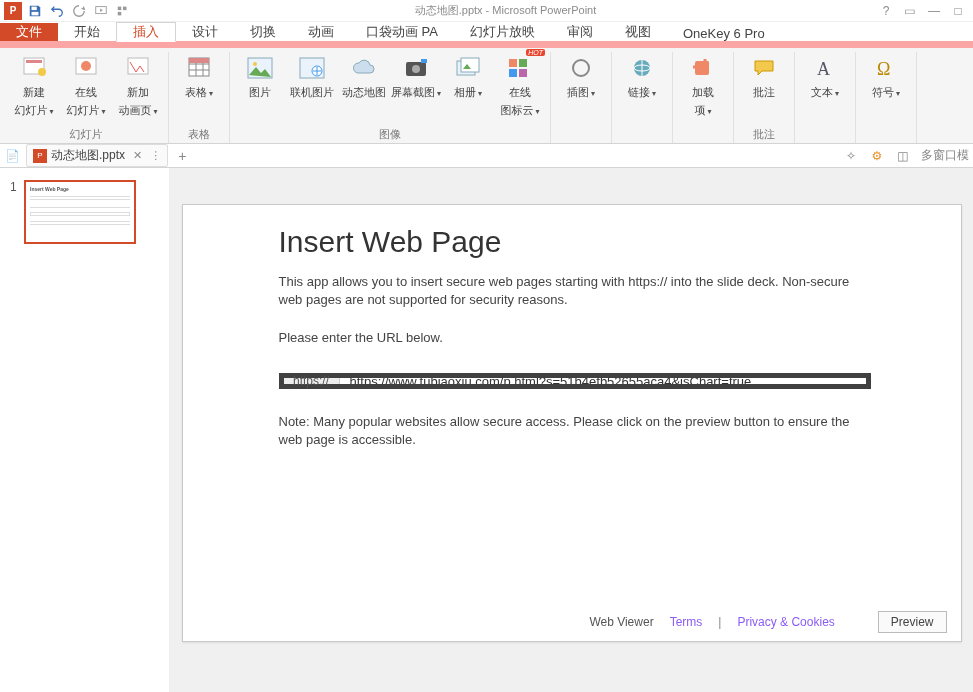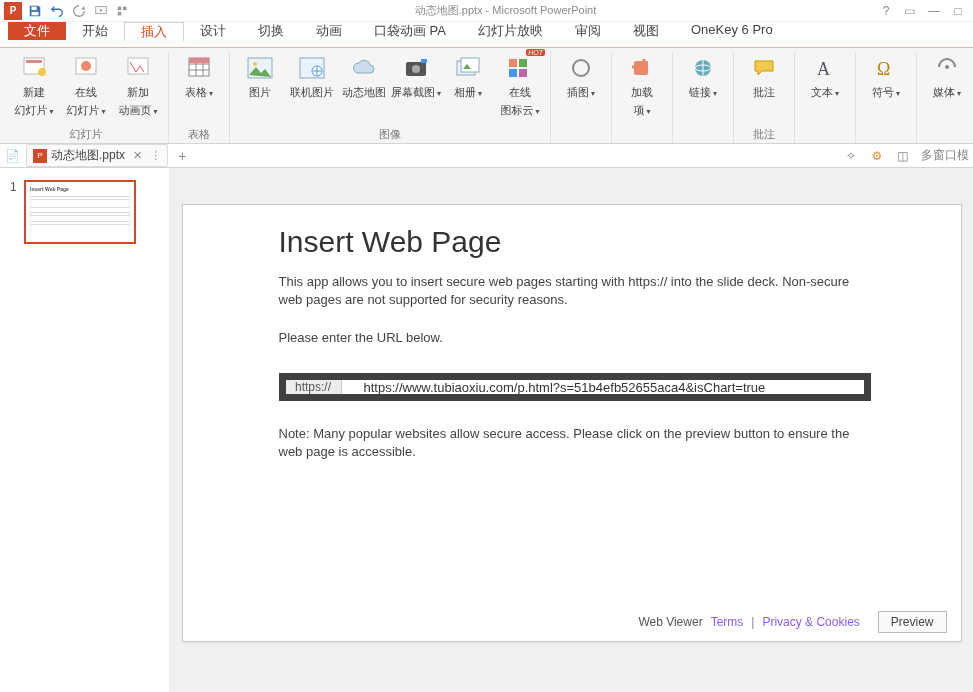--- a/index.html
+++ b/index.html
@@ -8,21 +8,21 @@
 
 .titlebar { height:22px; background:#fff; display:flex; align-items:center; border-bottom:1px solid #eee; }
 .qat { display:flex; align-items:center; gap:0; padding-left:2px; }
 .qat-item { width:22px; height:20px; display:flex; align-items:center; justify-content:center; color:#444; }
 .qat .pp { background:#d24a27; color:#fff; width:18px; height:18px; font-size:10px; font-weight:bold; display:flex; align-items:center; justify-content:center; }
 .title-center { flex:1; text-align:center; color:#8b8b8b; font-size:11px; }
 .title-right { display:flex; align-items:center; gap:6px; padding-right:6px; color:#8b8b8b; }
 .title-right span{ width:18px; text-align:center; }
 
 
-.tabs { height:26px; display:flex; align-items:flex-start; border-bottom:1px solid #fca5a5; padding-left:8px; }
+.tabs { height:26px; display:flex; align-items:flex-end; border-bottom:7px solid #fca5a5; padding-left:0; }
 .tab { padding:0 16px; display:flex; align-items:center; font-size:13px; color:#444; cursor:default; }
 .tab.file { background:#d24a27; color:#fff; }
 .tab.active { background:#fff; color:#d24a27; border:1px solid #d4d4d4; border-bottom:1px solid #fff; margin-bottom:-1px; }
 
 
 .ribbon { height:96px; background:#f5f5f5; border-bottom:1px solid #d4d4d4; display:flex; padding:4px 4px 0 4px; }
 .group { display:flex; flex-direction:column; align-items:center; border-right:1px solid #e0e0e0; padding:0 8px; position:relative; }
 .group:last-child { border-right:none; }
 .group-row { display:flex; gap:8px; flex:1; align-items:flex-start; }
 .bigbtn { display:flex; flex-direction:column; align-items:center; width:44px; padding-top:2px; gap:1px; }
@@ -49,29 +49,29 @@
 .thumb{ width:112px; height:64px; border:2px solid #d24a27; background:#fff; padding:4px; overflow:hidden;}
 .thumb .th-title{ font-size:5px; font-weight:bold; color:#555;}
 .thumb .th-line{ height:1px; background:#ddd; margin:2px 0;}
 
 .canvas { flex:1; background:#f0f0f0; padding:36px 0 0 0; display:flex; justify-content:center; overflow:hidden;}
 .slide { width:780px; height:438px; background:#fff; border:1px solid #c8c8c8; box-shadow:0 1px 2px rgba(0,0,0,0.08); position:relative;}
 .slide-pad{ padding:20px 96px 0 96px;}
 .h1 { font-size:30px; font-weight:normal; color:#333; margin-bottom:14px; font-family:Arial,sans-serif;}
 .p { font-size:13px; color:#444; line-height:18px; margin-bottom:20px; font-family:Arial,sans-serif;}
 .p.small{ margin-bottom:26px;}
-.url-row{ display:flex; border:7px solid #404040; height:28px; margin-bottom:24px; width:592px;margin-top:26px;}
+.url-row{ display:flex; border:5px solid #404040; height:16px; margin-bottom:24px; width:592px;margin-top:26px;}
 .url-prefix{ width:56px; background:#ededed; border-right:1px solid #ccc; display:flex; align-items:center; justify-content:center; font-size:12px; color:#555;}
-.url-input{ flex:1; border:none; outline:none; padding:0 22px; font-size:13px; color:#333; font-family:Arial,sans-serif;}
-
-.slide-footer{ position:absolute; bottom:8px; right:14px; left:14px; display:flex; align-items:center; justify-content:flex-end; gap:8px; font-size:12px; font-family:Arial,sans-serif;}
+.url-input{ flex:1; border:none; outline:none; padding:0 10px; font-size:13px; color:#333; font-family:Arial,sans-serif;}
+
+.slide-footer{ position:absolute; bottom:8px; right:14px; left:14px; display:flex; align-items:center; justify-content:flex-end; gap:16px; font-size:12px; font-family:Arial,sans-serif;}
 .slide-footer .wv{ color:#555;}
 .slide-footer a{ color:#8b5cf6; text-decoration:none;}
 .slide-footer .sep{ color:#888;}
-.preview-btn{ border:1px solid #bbb; background:#fafafa; padding:3px 12px; font-size:12px; color:#444; margin-left:10px;}
+.preview-btn{ border:1px solid #bbb; background:#fafafa; padding:3px 12px; font-size:12px; color:#444; margin-left:27px;}
 
 
 svg{ display:block;}
 .hot-badge{ position:absolute; top:-3px; right:-3px; background:#e8452f; color:#fff; font-size:7px; padding:0 2px; border-radius:2px; font-style:italic;}
 .rel{position:relative;}
 </style>
 </head>
 <body>
 
 <div class="titlebar">
@@ -270,52 +270,52 @@
       </div>
     </div>
     <div class="group-label">&nbsp;</div>
   </div>
 
   <div class="group">
     <div class="group-row">
       <div class="bigbtn">
         <div class="ic">
             <svg width="24" height="22">
-              <rect x="4" y="4" width="14" height="14" fill="#e86" rx="2"></rect>
-              <path d="M14 2v4h4M2 10h4v4" stroke="#e86" stroke-width="3" fill="none"></path>
-            </svg>
-          </div>
-        <div class="lbl drop">加载
-项</div>
-      </div>
-    </div>
-    <div class="group-label">&nbsp;</div>
-  </div>
-
-  <div class="group">
-    <div class="group-row">
-      <div class="bigbtn">
-        <div class="ic">
-            <svg width="24" height="22">
               <circle cx="12" cy="11" r="8" fill="#6ab"></circle>
               <ellipse cx="12" cy="11" rx="8" ry="3" fill="none" stroke="#fff"></ellipse>
               <path d="M12 3v16" stroke="#fff"></path>
             </svg>
           </div>
         <div class="lbl drop">链接</div>
       </div>
     </div>
     <div class="group-label">&nbsp;</div>
   </div>
 
   <div class="group">
     <div class="group-row">
       <div class="bigbtn">
         <div class="ic">
             <svg width="24" height="22">
+              <rect x="4" y="4" width="14" height="14" fill="#e86" rx="2"></rect>
+              <path d="M14 2v4h4M2 10h4v4" stroke="#e86" stroke-width="3" fill="none"></path>
+            </svg>
+          </div>
+        <div class="lbl drop">加载
+项</div>
+      </div>
+    </div>
+    <div class="group-label">&nbsp;</div>
+  </div>
+
+  <div class="group">
+    <div class="group-row">
+      <div class="bigbtn">
+        <div class="ic">
+            <svg width="24" height="22">
               <path d="M3 4h18v10H10l-4 4v-4H3z" fill="#f2c94c" stroke="#c90"></path>
             </svg>
           </div>
         <div class="lbl">批注</div>
       </div>
     </div>
     <div class="group-label">批注</div>
   </div>
 
   <div class="group">
@@ -340,32 +340,20 @@
               <text x="3" y="18" font-size="18" font-family="serif" fill="#b80">Ω</text>
             </svg>
           </div>
         <div class="lbl drop">符号</div>
       </div>
     </div>
     <div class="group-label">&nbsp;</div>
   </div>
 
   <div class="group">
-    <div class="group-row">
-      <div class="bigbtn">
-        <div class="ic">
-            <svg width="24" height="22">
-              <path d="M4 10a8 8 0 0 1 16 0" fill="none" stroke="#888" stroke-width="2"></path>
-              <path d="M4 10a4 4 0 0 1 16 0" fill="none" stroke="#888"></path>
-              <circle cx="12" cy="10" r="2" fill="#888"></circle>
-            </svg>
-          </div>
-        <div class="lbl drop">媒体</div>
-      </div>
-    </div>
     <div class="group-label">&nbsp;</div>
   </div>
 </div>
 
 <div class="doctabs">
   <div class="doctab-icon">📄</div>
   <div class="doctab">
     <div class="pp-sm">P</div>
     <span>动态地图.pptx</span>
     <span class="x">✕</span>

